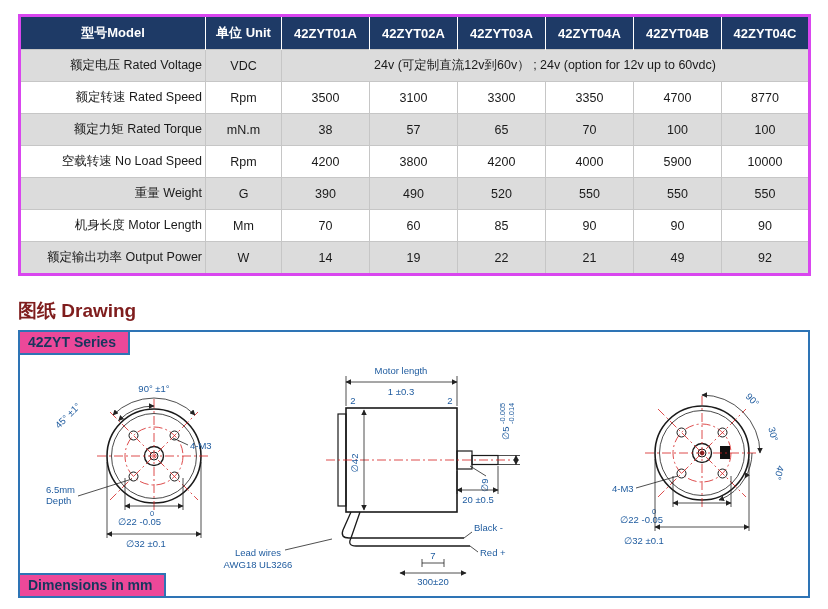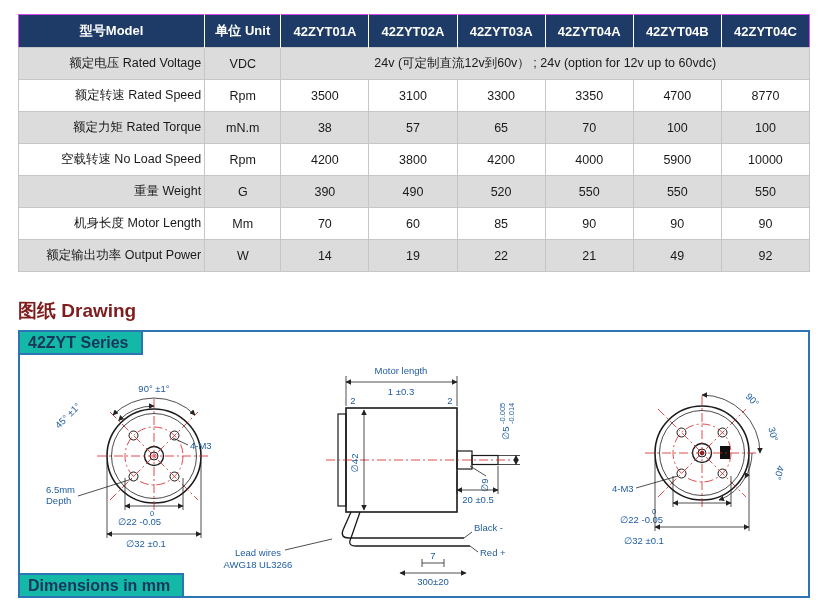--- a/index.html
+++ b/index.html
@@ -1,31 +1,31 @@
 <!DOCTYPE html>
 <html><head>
 <meta charset="utf-8">
 <style>
   html,body{margin:0;padding:0;background:#fff;font-family:"Liberation Sans",sans-serif;}
   .page{position:relative;width:828px;height:609px;background:#fff;overflow:hidden;}
 
   
-  table.spec{position:absolute;left:18px;top:14px;width:792px;border-collapse:collapse;table-layout:fixed;border:1px solid #d946ef;}
+  table.spec{position:absolute;left:18px;top:14px;width:792px;border-collapse:collapse;table-layout:fixed;border:3px solid #d946ef;}
   table.spec th,table.spec td{font-size:12.5px;color:#1a1a1a;text-align:center;padding:7px 3px;overflow:hidden;white-space:nowrap;}
   table.spec thead th{background:#1e3a66;color:#fff;font-weight:bold;font-size:13px;border:none;border-left:1px solid #fff;}
   table.spec thead th:first-child{border-left:none;}
   table.spec tbody td{border:1px solid #c6c6c6;}
   table.spec tbody tr:nth-child(odd){background:#dcdcdc;}
   table.spec tbody tr:nth-child(even){background:#ffffff;}
   table.spec td.lbl{text-align:right;padding-left:10px;}
 
   
   .section-title{position:absolute;left:18px;top:298px;font-size:19px;font-weight:bold;color:#7f1d1d;}
   .draw-box{position:absolute;left:18px;top:330px;width:792px;height:268px;border:2px solid #2e74b5;box-sizing:border-box;}
-  .tab{position:absolute;background:#14b8a6;border:2px solid #2e74b5;color:#17365d;font-weight:bold;font-size:16px;line-height:19px;padding:1px 12px 1px 8px;}
+  .tab{position:absolute;background:#ec4899;border:2px solid #2e74b5;color:#17365d;font-weight:bold;font-size:14px;line-height:19px;padding:1px 12px 1px 8px;}
   .tab-top{left:-2px;top:-2px;}
   .tab-bottom{left:-2px;bottom:-2px;}
 
   
   .ol{fill:none;stroke:#1a1a1a;}
   .cl{fill:none;stroke:#d42020;stroke-width:.8;stroke-dasharray:9 3 2 3;}
   .dim{fill:none;stroke:#222;stroke-width:.8;}
   text.d{fill:#1d5a9e;font-size:9.5px;font-family:"Liberation Sans",sans-serif;}
   text.ds{fill:#1d5a9e;font-size:7.5px;font-family:"Liberation Sans",sans-serif;}
 </style>

